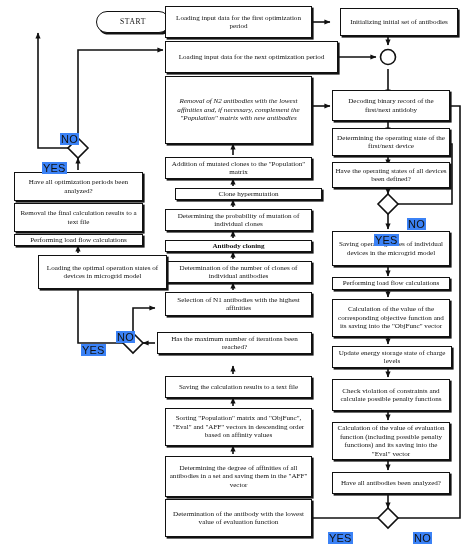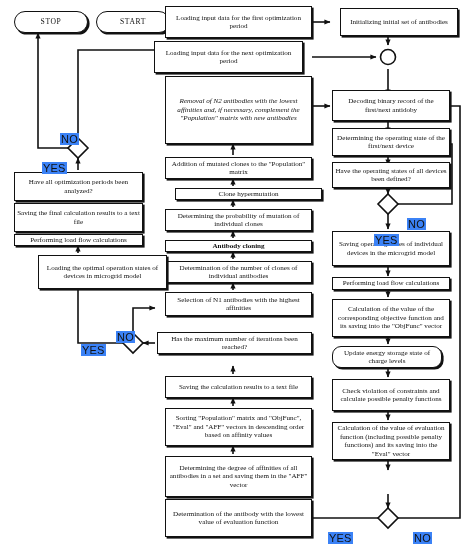--- a/index.html
+++ b/index.html
@@ -132,53 +132,53 @@
     </g>
 
     <circle cx="388" cy="57" r="7.5" fill="#fff" stroke="#111" stroke-width="1.6"></circle>
 
     <path d="M388,194 L398,204 L388,214 L378,204 z" fill="#fff" stroke="#111" stroke-width="1.6"></path>
     <path d="M388,508 L398,518 L388,528 L378,518 z" fill="#fff" stroke="#111" stroke-width="1.6"></path>
     <path d="M133,333 L143,343 L133,353 L123,343 z" fill="#fff" stroke="#111" stroke-width="1.6"></path>
     <path d="M78,138 L88,148 L78,158 L68,148 z" fill="#fff" stroke="#111" stroke-width="1.6"></path>
   </svg>
 
-  <div class="node term" style="left:14px;top:11px;width:74px;height:22px;">STOP</div>
   <div class="node term" style="left:96px;top:11px;width:74px;height:22px;">START</div>
 
   <div class="node" style="left:165px;top:6px;width:147px;height:32px;">Loading input data for the first optimization period</div>
   <div class="node" style="left:340px;top:8px;width:118px;height:28px;">Initializing initial set of antibodies</div>
-  <div class="node" style="left:154px;top:41px;width:149px;height:32px;">Loading input data for the next optimization period</div>
+  <div class="node" style="left:165px;top:41px;width:173px;height:32px;">Loading input data for the next optimization period</div>
 
   <div class="node" style="left:165px;top:76px;width:147px;height:68px;font-style:italic;">Removal of N2 antibodies with the lowest affinities and, if necessary, complement the "Population" matrix with new antibodies</div>
 
   <div class="node" style="left:332px;top:90px;width:118px;height:31px;">Decoding binary record of the first/next antidoby</div>
   <div class="node" style="left:332px;top:128px;width:118px;height:28px;">Determining the operating state of the first/next device</div>
   <div class="node" style="left:332px;top:162px;width:118px;height:26px;">Have the operating states of all devices been defined?</div>
   <div class="node" style="left:332px;top:231px;width:118px;height:35px;">Saving operating states of individual devices in the microgrid model</div>
   <div class="node" style="left:332px;top:277px;width:118px;height:13px;">Performing load flow calculations</div>
   <div class="node" style="left:332px;top:299px;width:118px;height:38px;">Calculation of the value of the corresponding objective function and its saving into the "ObjFunc" vector</div>
-  <div class="node" style="left:332px;top:346px;width:110px;height:22px;border-radius:9px;">Update energy storage state of charge levels</div>
+  <div class="node" style="left:332px;top:346px;width:120px;height:22px;">Update energy storage state of charge levels</div>
   <div class="node" style="left:332px;top:379px;width:118px;height:32px;">Check violation of constraints and calculate possible penalty functions</div>
   <div class="node" style="left:332px;top:422px;width:118px;height:38px;">Calculation of the value of evaluation function (including possible penalty functions) and its saving into the "Eval" vector</div>
+  <div class="node" style="left:332px;top:472px;width:118px;height:22px;">Have all antibodies been analyzed?</div>
 
   <div class="node" style="left:165px;top:157px;width:147px;height:22px;">Addition of mutated clones to the "Population" matrix</div>
   <div class="node" style="left:165px;top:188px;width:147px;height:12px;margin-left:10px;">Clone hypermutation</div>
   <div class="node" style="left:165px;top:209px;width:147px;height:22px;">Determining the probability of mutation of individual clones</div>
   <div class="node" style="left:165px;top:240px;width:147px;height:12px;font-weight:bold;">Antibody cloning</div>
   <div class="node" style="left:165px;top:261px;width:147px;height:22px;">Determination of the number of clones of individual antibodies</div>
   <div class="node" style="left:165px;top:292px;width:147px;height:24px;">Selection of N1 antibodies with the highest affinities</div>
   <div class="node" style="left:157px;top:332px;width:155px;height:22px;">Has the maximum number of iterations been reached?</div>
   <div class="node" style="left:165px;top:376px;width:147px;height:22px;">Saving the calculation results to a text file</div>
   <div class="node" style="left:165px;top:408px;width:147px;height:38px;">Sorting "Population" matrix and "ObjFunc", "Eval" and "AFF" vectors in descending order based on affinity values</div>
   <div class="node" style="left:165px;top:456px;width:147px;height:41px;">Determining the degree of affinities of all antibodies in a set and saving them in the "AFF" vector</div>
   <div class="node" style="left:165px;top:499px;width:147px;height:38px;">Determination of the antibody with the lowest value of evaluation function</div>
 
   <div class="node" style="left:14px;top:172px;width:129px;height:29px;">Have all optimization periods been analyzed?</div>
-  <div class="node" style="left:14px;top:203px;width:129px;height:29px;">Saving the final calculation results to a text file</div>
+  <div class="node" style="left:14px;top:203px;width:129px;height:29px;">Removal the final calculation results to a text file</div>
   <div class="node" style="left:14px;top:234px;width:129px;height:12px;">Performing load flow calculations</div>
   <div class="node" style="left:14px;top:255px;width:129px;height:34px;margin-left:24px;">Loading the optimal operation states of devices in microgrid model</div>
 
   <div class="lbl" style="left:42px;top:143px;">YES</div>
   <div class="lbl" style="left:60px;top:114px;">NO</div>
 
   <div class="lbl" style="left:81px;top:325px;">YES</div>
   <div class="lbl" style="left:116px;top:312px;">NO</div>
 
   <div class="lbl" style="left:407px;top:199px;">NO</div>

